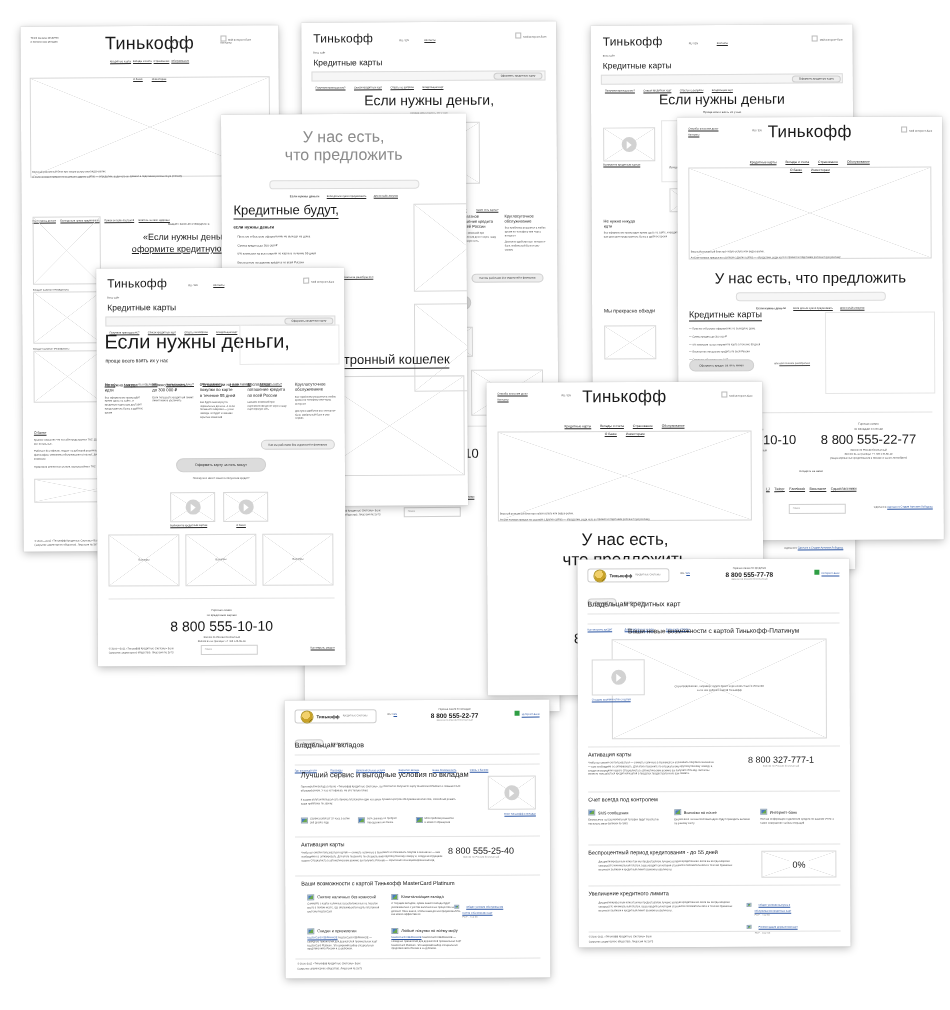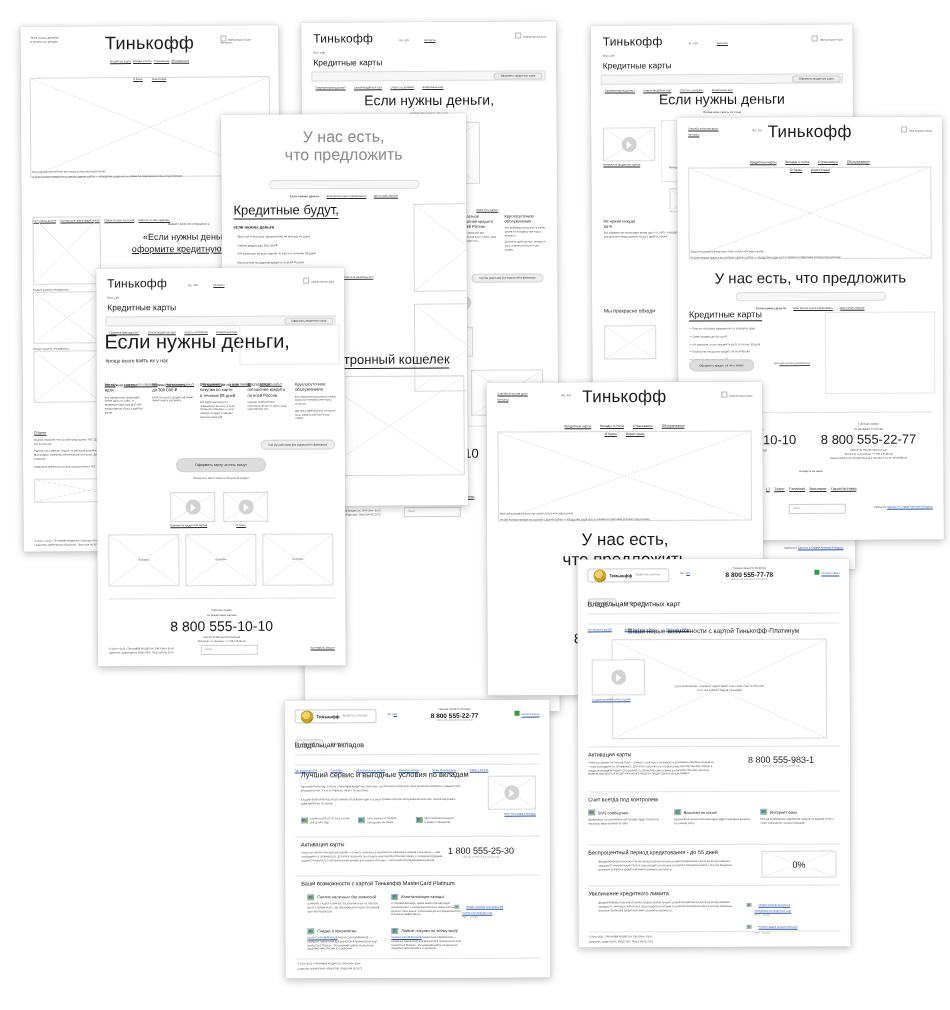--- a/index.html
+++ b/index.html
@@ -642,21 +642,21 @@
     <div class="wf-box" style="position:absolute;left:14px;top:100px;width:53px;height:36px;background:#fff;">
         <span class="play sm"></span>
       </div>
     <div class="tiny bluelink" style="position:absolute;left:14px;top:139px;">О ваших возможностях с картой</div>
 
     <div class="rule" style="position:absolute;left:10px;right:10px;top:187px;"></div>
 
     <div style="position:absolute;left:10px;top:192px;font-size:5.5px;">Активация карты</div>
     <div class="tiny" style="position:absolute;left:10px;top:202px;width:128px;">Чтобы вы смогли ею пользоваться — снимать наличные в банкомате и оплачивать покупки в магазинах — вам необходимо ее активировать. Для этого позвоните по специальному круглосуточному номеру и, следуя инструкциям нашего Специалиста в автоматическом режиме вы получите PIN-код. Затем вы сможете пользоваться кредитной картой в пределах предоставленного вам лимита.</div>
     <div class="ctr" style="position:absolute;right:14px;top:196px;width:110px;">
-      <div style="font-size:9px;">8 800 555-983-1</div>
+      <div style="font-size:9px;">8 800 327-777-1</div>
       <div class="tiny" style="color:#999">Звонок по России бесплатный</div>
     </div>
 
     <div class="rule" style="position:absolute;left:10px;right:10px;top:232px;"></div>
     <div style="position:absolute;left:10px;top:237px;font-size:5.5px;">Счет всегда под контролем</div>
     <div class="row" style="position:absolute;left:10px;top:250px;width:250px;gap:8px;">
       <div class="col">
         <div style="font-size:4px;"><span class="imgicon"></span><span>SMS сообщения</span></div>
         <div class="tiny" style="margin-top:3px;">Ежемесячно на ваш мобильный телефон будут бесплатно поступать мини-выписки по SMS</div>
       </div>
@@ -759,21 +759,21 @@
           <span>95% проблем решаются</span>
         </div>
         <div class="tiny" style="padding-left:9px;">в момент обращения</div>
       </div>
     </div>
 
     <div class="rule" style="position:absolute;left:10px;right:10px;top:136px;"></div>
     <div style="position:absolute;left:16px;top:141px;font-size:5.5px;">Активация карты</div>
     <div class="tiny" style="position:absolute;left:16px;top:151px;width:150px;">Чтобы вы смогли пользоваться картой — снимать наличные в банкомате и оплачивать покупки в магазинах — вам необходимо ее активировать. Для этого позвоните по специальному круглосуточному номеру и, следуя инструкциям нашего Специалиста в автоматическом режиме вы получите PIN-код — серьёзный несанкционированный код</div>
     <div class="ctr" style="position:absolute;right:14px;top:146px;width:110px;">
-      <div style="font-size:9px;">1 800 555-25-30</div>
+      <div style="font-size:9px;">8 800 555-25-40</div>
       <div class="tiny" style="color:#999">Звонок по России бесплатный</div>
     </div>
 
     <div class="rule" style="position:absolute;left:10px;right:10px;top:175px;"></div>
     <div style="position:absolute;left:16px;top:180px;font-size:5.5px;">Ваши возможности с картой Тинькофф MasterCard Platinum</div>
 
     <div style="position:absolute;left:22px;top:194px;width:72px;">
       <div style="font-size:4px;padding-left:10px;position:relative;">
         <span class="imgicon" style="position:absolute;left:0;top:0;"></span>
         <span>Снятие наличных без комиссий</span>

